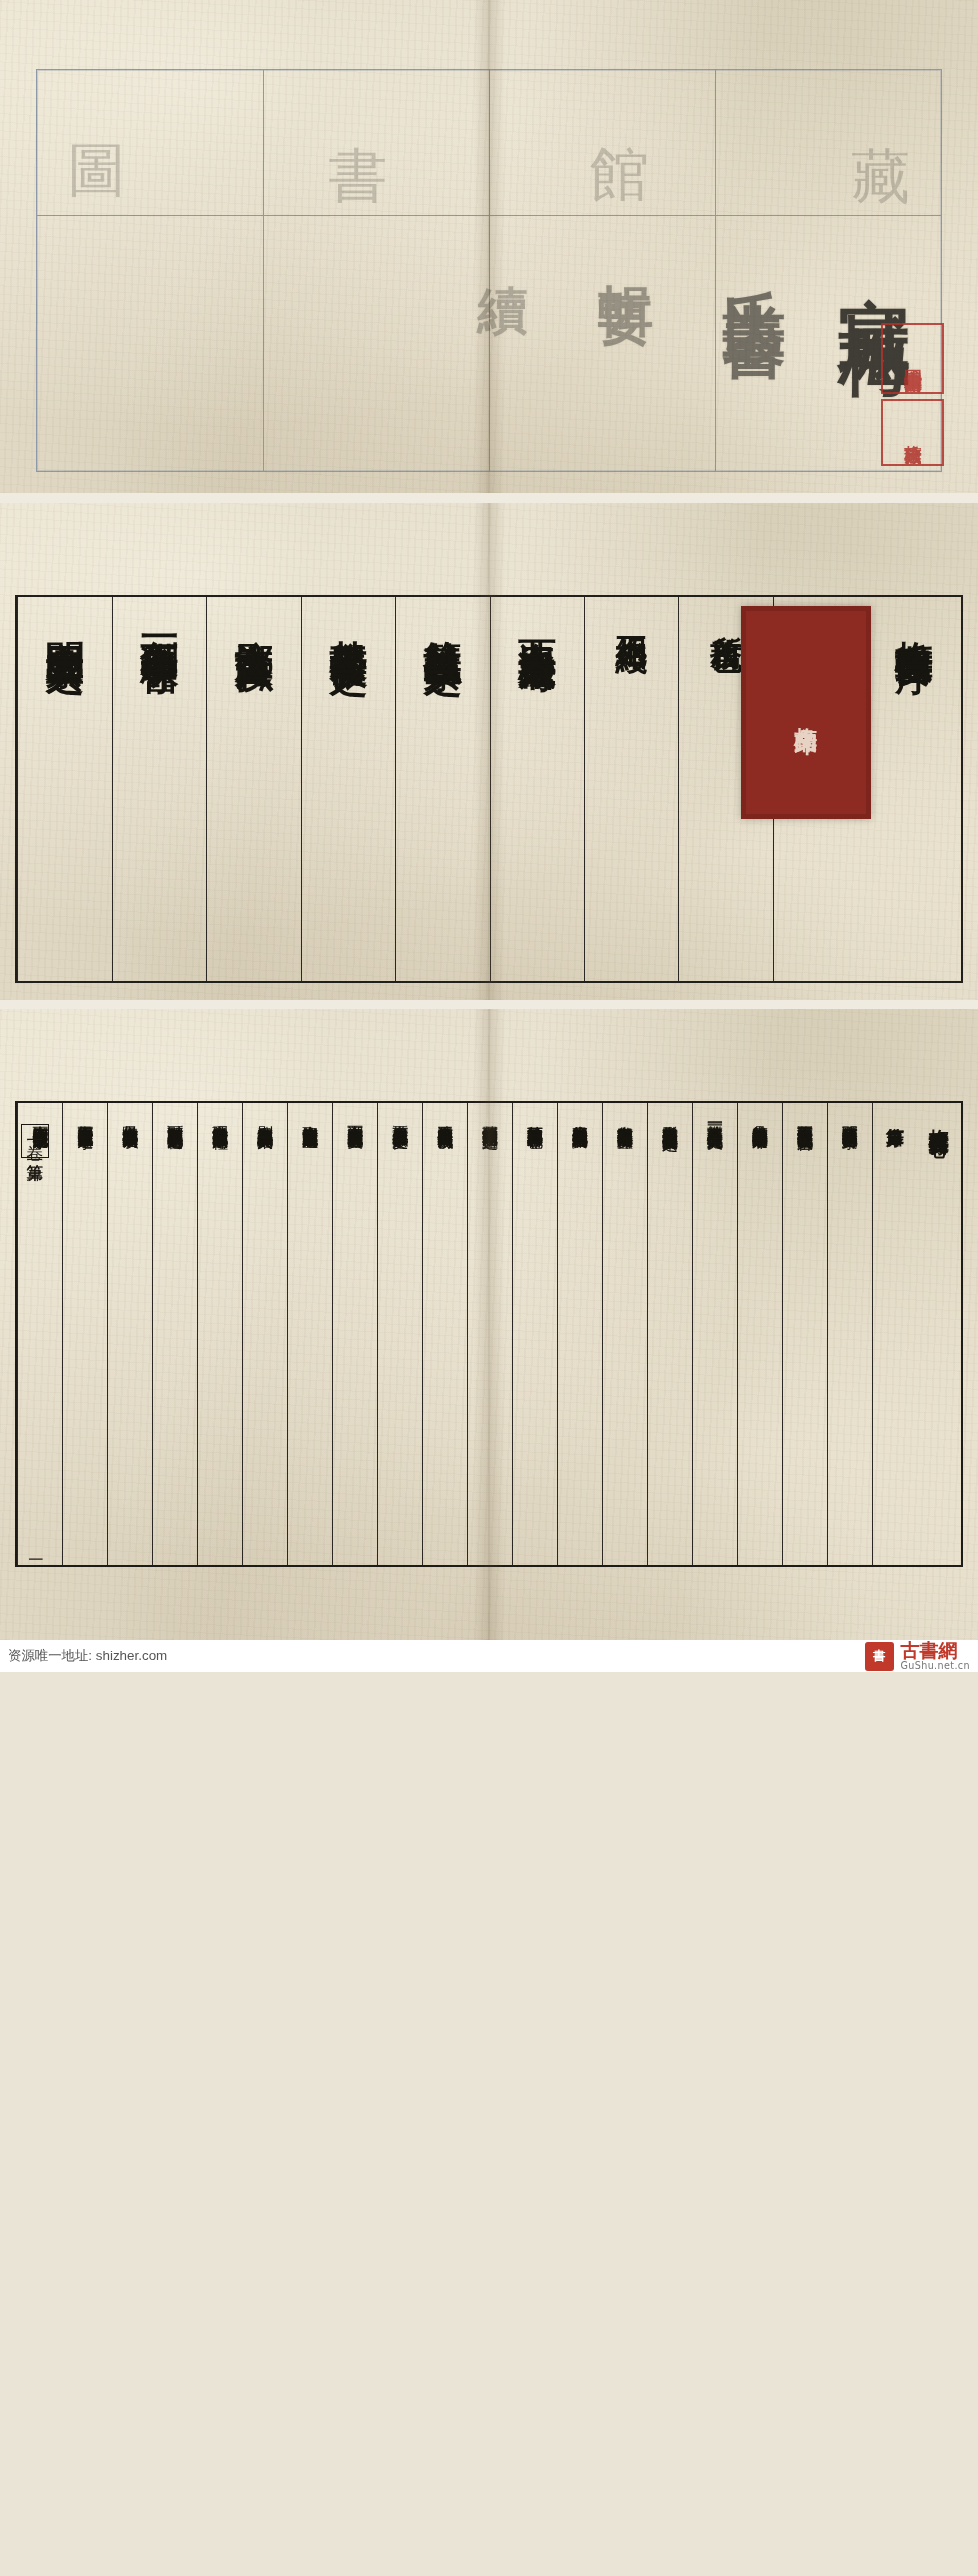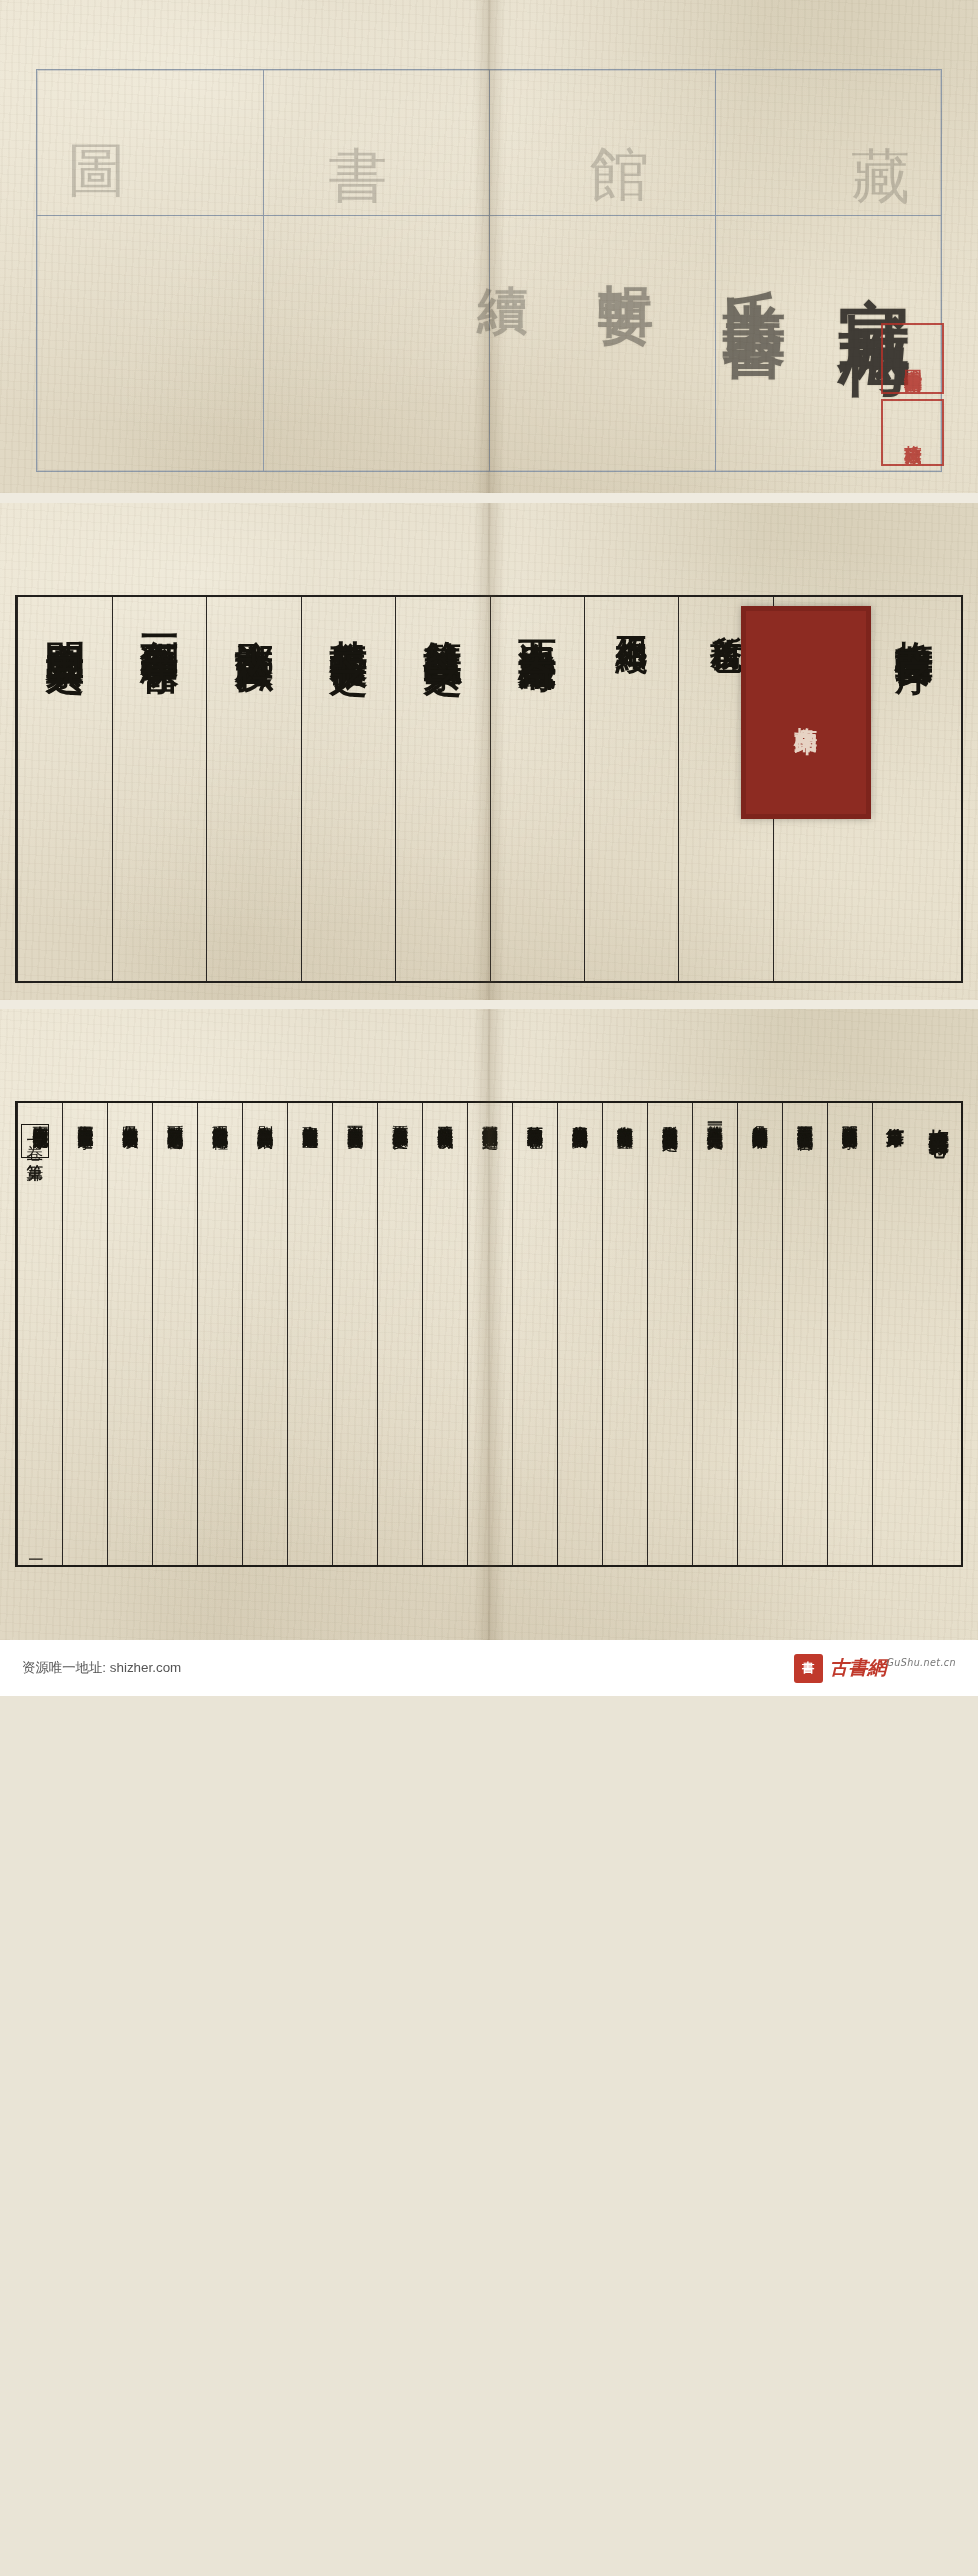--- a/index.html
+++ b/index.html
@@ -116,31 +116,31 @@
     border:1.9px solid #1b1812;padding:5.7px 2.9px;line-height:1.2;
   }
   .page-no{
     position:absolute;left:25px;bottom:88px;
     writing-mode:vertical-rl;text-orientation:upright;
     font-family:"DejaVu Serif","Liberation Serif",serif;font-size:15.3px;color:#1b1812;
   }
 
   
   .footer{
-    height:56px;background:#ffffff;display:flex;align-items:center;
-    justify-content:space-between;padding:0 22px;box-sizing:border-box;
+    height:32px;background:#ffffff;display:flex;align-items:center;
+    justify-content:space-between;padding:0 8px;box-sizing:border-box;
   }
   .footer .left{font-size:13.4px;color:#555;font-family:"Liberation Sans",sans-serif;}
   .footer .brand{display:flex;align-items:center;gap:6.7px;}
   .brand-mark{
     width:29px;height:29px;background:#c0392b;color:#fff;border-radius:2.9px;
     font-family:"DejaVu Serif","Liberation Serif",serif;font-size:12.4px;font-weight:700;
     display:flex;align-items:center;justify-content:center;line-height:1;
   }
-  .brand-txt{display:flex;flex-direction:row;line-height:1.05;font-style:italic;}
+  .brand-txt{display:flex;flex-direction:column;line-height:1.05;}
   .brand-cn{font-family:"DejaVu Serif","Liberation Serif",serif;font-size:19px;color:#c0392b;font-weight:700;}
   .brand-en{font-size:9.6px;color:#777;letter-spacing:.04em;text-align:center;}
 </style>
 </head>
 <body>
 
 <div class="page paper cover">
   <div class="fold"></div>
 
   <div class="ghost-row">

